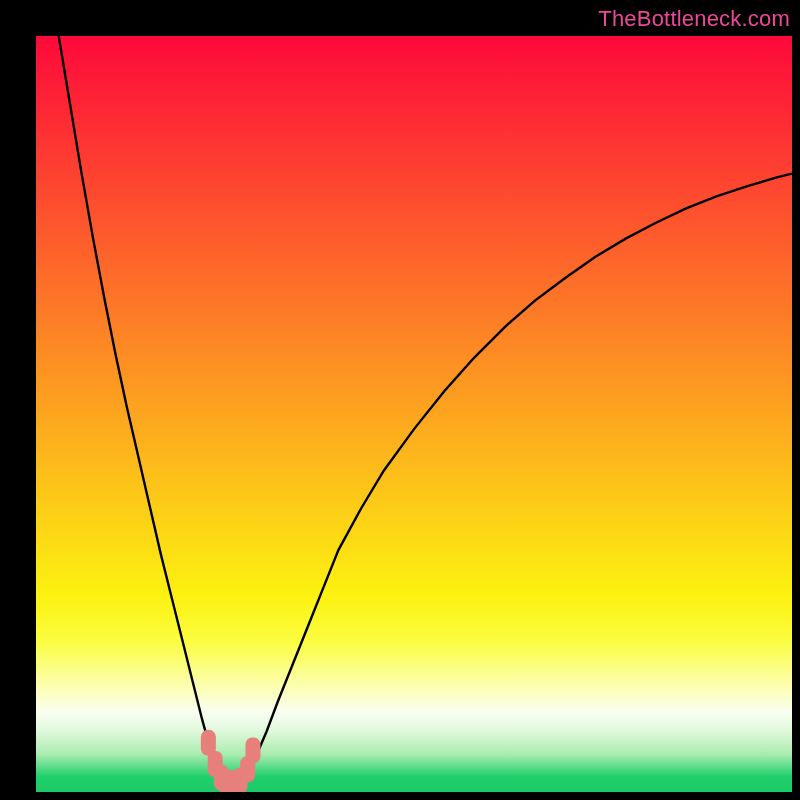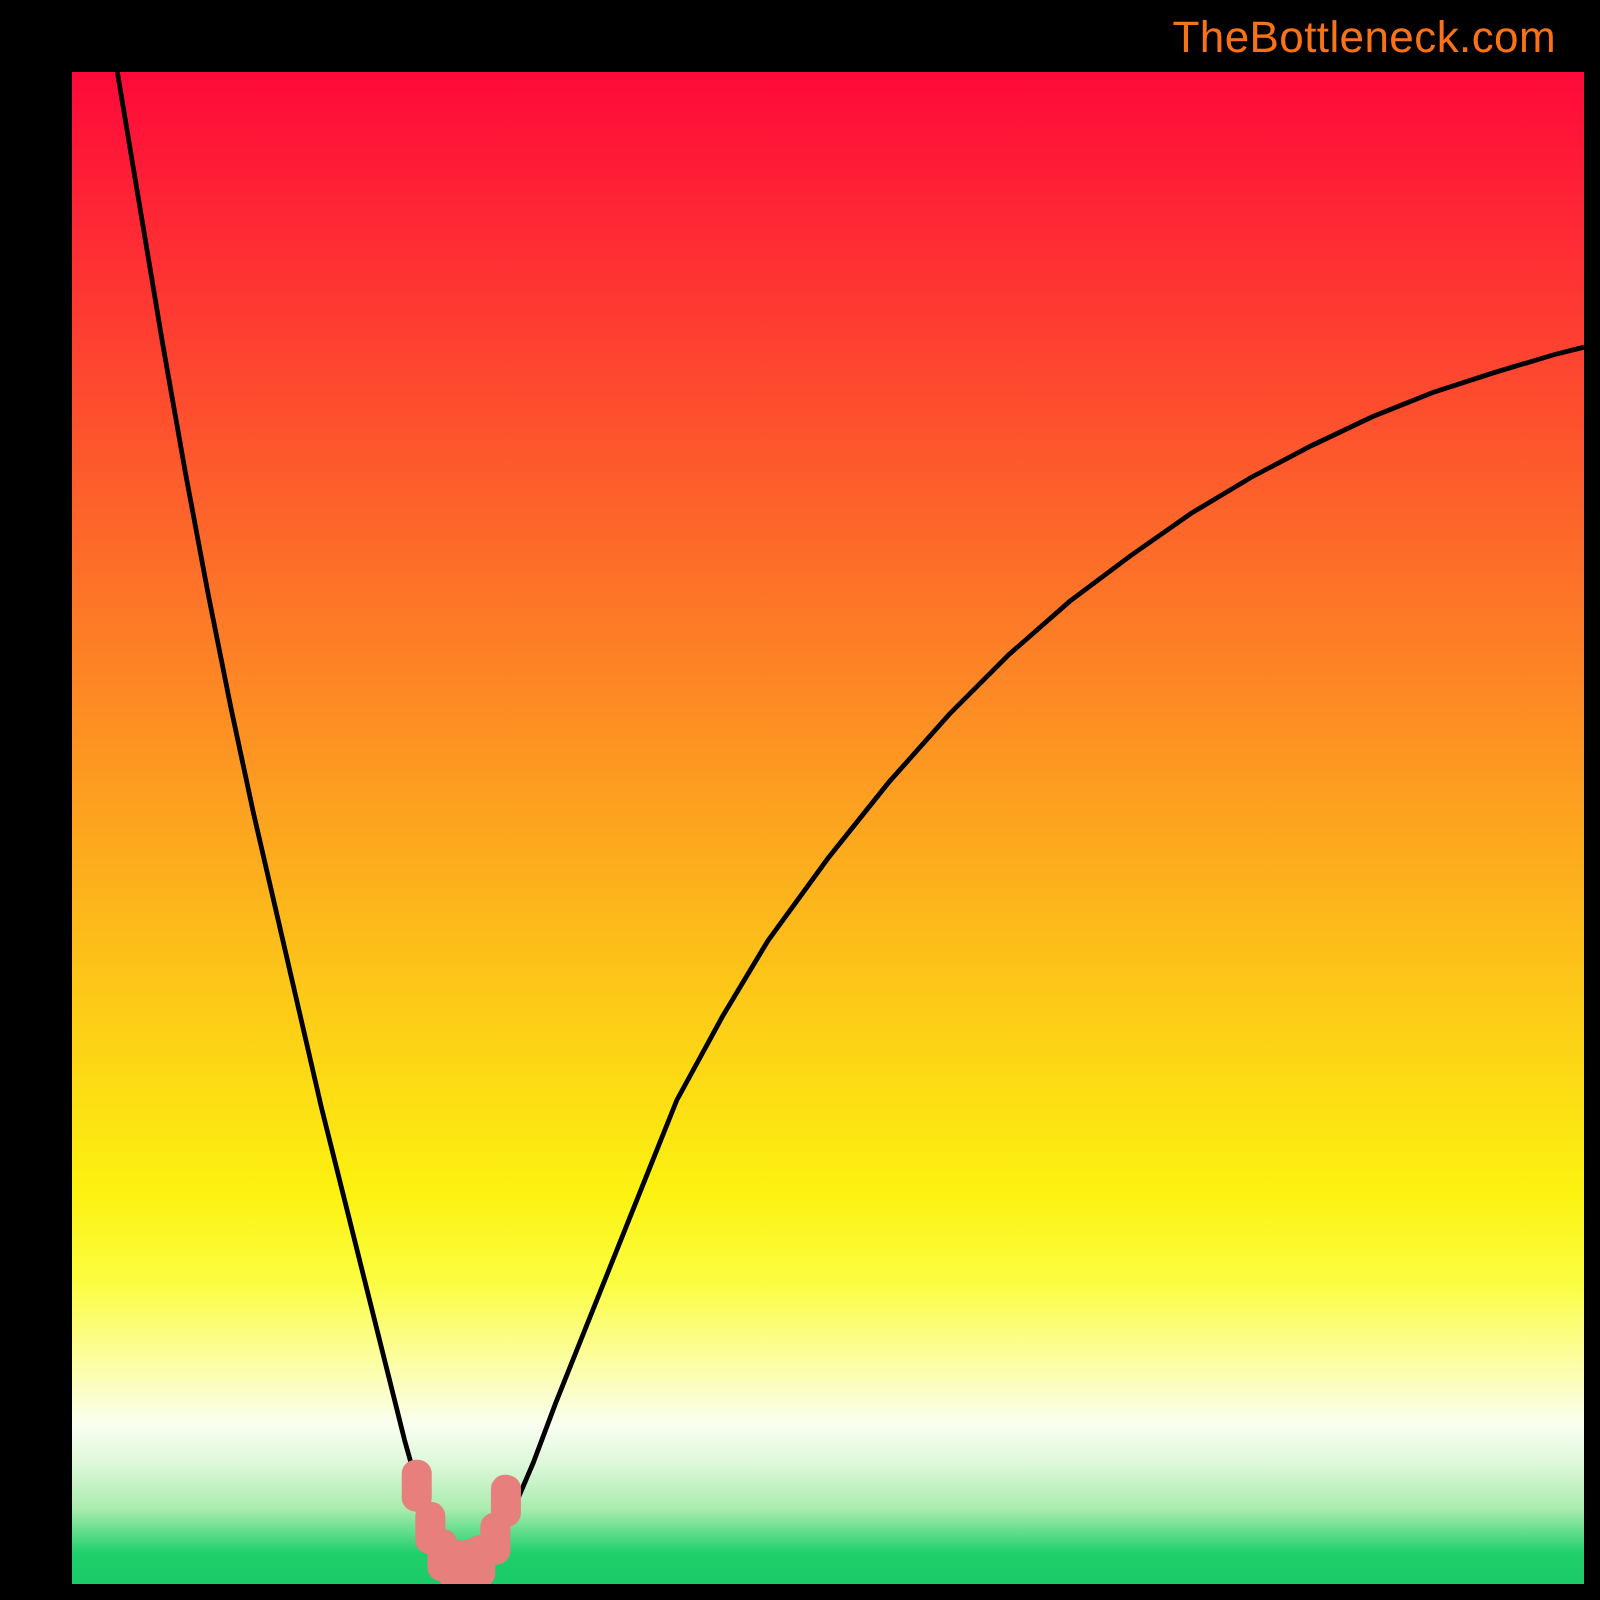--- a/index.html
+++ b/index.html
@@ -12,22 +12,22 @@
     font-family: Arial, Helvetica, sans-serif;
   }
   .root {
     position: relative;
     width: 800px;
     height: 800px;
   }
   .watermark {
     position: absolute;
     top: 6px;
-    right: 22px;
-    color: #f97316;
+    right: 10px;
+    color: #ec4899;
     font-size: 22px;
     font-weight: 400;
     letter-spacing: 0.2px;
     z-index: 5;
   }
   .plot-wrap {
     position: absolute;
     left: 36px;
     top: 36px;
     width: 756px;

